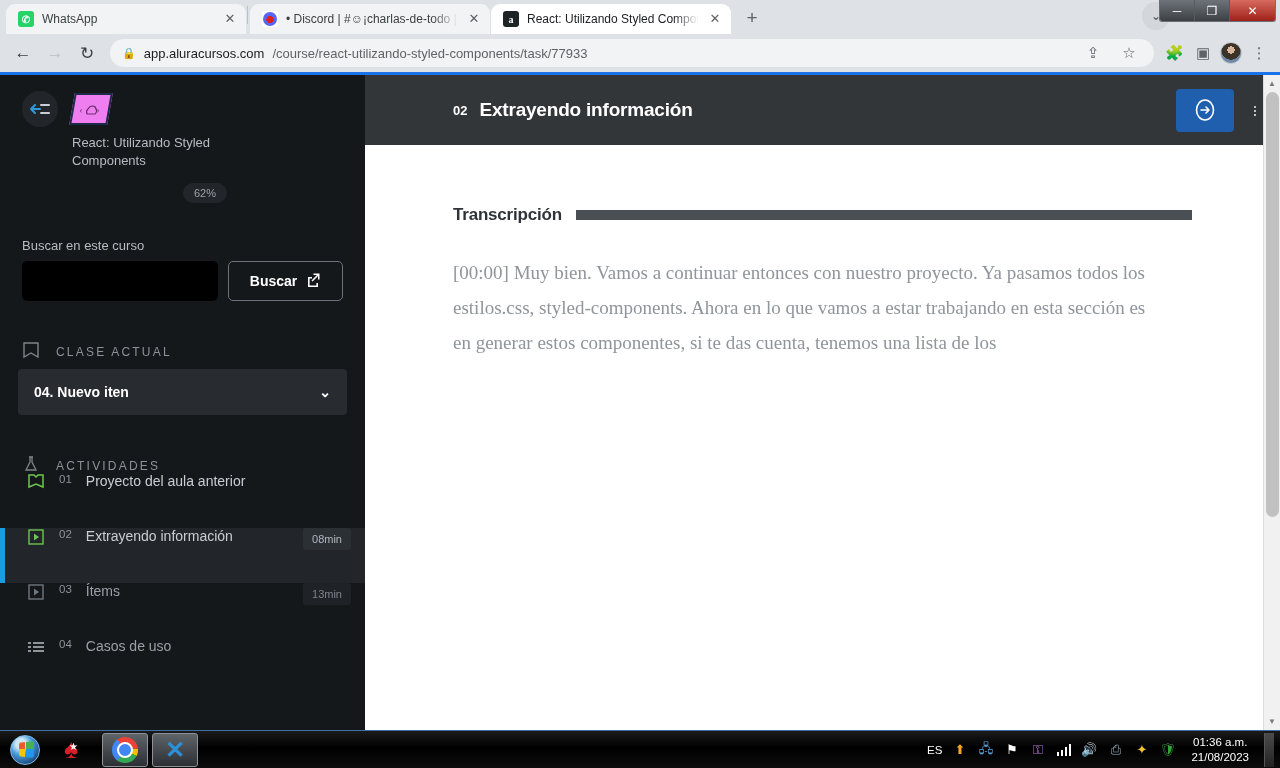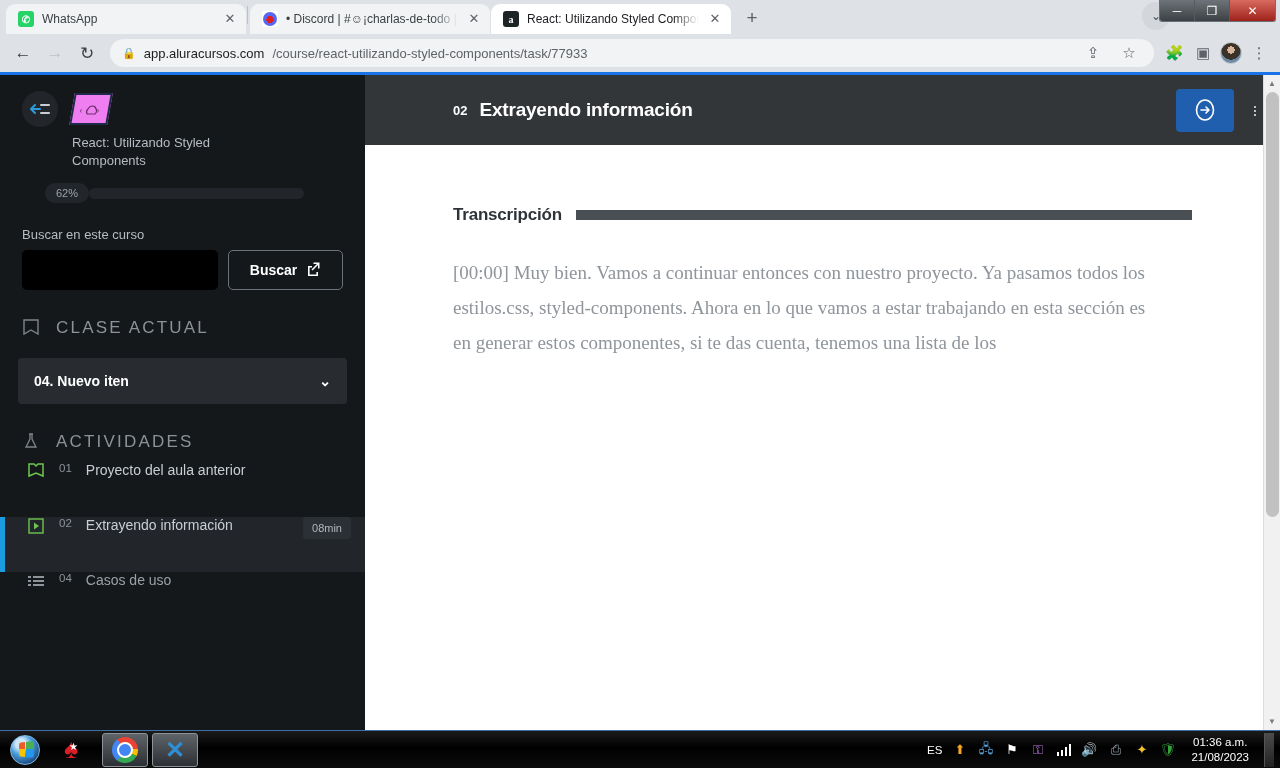--- a/index.html
+++ b/index.html
@@ -123,21 +123,21 @@
   }
   .course-block { flex: 1 1 auto; padding-top: 2px; }
   .course-logo {
     width: 38px; height: 32px; border: 2px solid #1d2a4a; background: #ef7ff0;
     transform: skewX(-10deg); position: relative;
     display: flex; align-items: center; justify-content: center;
   }
   .course-title {
     margin-top: 9px; font-size: 13px; line-height: 1.35; color: #b6bcc3; max-width: 185px;
   }
-  .progress-row { display: flex; align-items: center; gap: 0; margin: 14px 0 0 45px; }
+  .progress-row { display: flex; align-items: center; gap: 0; margin: 14px 0 0 45px; flex-direction: column; }
   .pct-pill {
     background: #22262a; color: #9aa2aa; font-size: 11px; padding: 4px 11px; border-radius: 11px;
   }
   .pbar { flex: 1 1 auto; height: 11px; background: #22262a; border-radius: 6px; overflow: hidden; max-width: 215px; }
   .pfill { height: 100%; background: #92e57f; border-radius: 6px; }
 
   .search-label { margin: 24px 0 8px 22px; font-size: 13px; color: #b6bcc3; }
   .search-row { display: flex; gap: 10px; padding: 0 22px; }
   .search-input {
     flex: 1 1 auto; height: 40px; background: #000; border: none; border-radius: 5px;
@@ -145,23 +145,23 @@
     font-family: "Liberation Sans", sans-serif;
   }
   .btn-buscar {
     width: 115px; height: 40px; border: 1px solid #6b7279; border-radius: 5px;
     background: transparent; color: #fff; font-size: 14px; font-weight: bold;
     display: flex; align-items: center; justify-content: center; gap: 8px;
     font-family: "Liberation Sans", sans-serif;
   }
 
   .side-section {
-    display: flex; align-items: flex-start; gap: 16px; padding: 0 22px;
+    display: flex; align-items: flex-end; gap: 16px; padding: 0 22px;
     margin-top: 28px; height: 30px;
-    color: #8b9299; font-size: 17px; letter-spacing: 2.2px;
+    color: #8b9299; font-size: 12px; letter-spacing: 2.2px;
   }
   .current-class {
     margin: 10px 18px 0 18px; background: #282c30; border-radius: 4px;
     height: 46px; display: flex; align-items: center; justify-content: space-between;
     padding: 0 16px; color: #fff; font-size: 14px; font-weight: bold;
   }
 
   .activity {
     display: flex; align-items: flex-start; gap: 14px; height: 55px;
     padding: 0 14px 0 27px; position: relative; color: #c8ced4; font-size: 14px;
@@ -428,20 +428,31 @@
             <svg width="18" height="18" viewBox="0 0 18 18">
               <rect x="2" y="2" width="14" height="14" fill="none" stroke="#6cc64f" stroke-width="1.4"></rect>
               <path d="M7 5.5 L12 9 L7 12.5 z" fill="#6cc64f"></path>
             </svg>
           </span>
           <span class="act-num">02</span>
           <span class="act-label">Extrayendo información</span>
           <span class="badge">08min</span>
         </div>
 
+        <div class="activity">
+          <span class="ic">
+            <svg width="18" height="18" viewBox="0 0 18 18">
+              <rect x="2" y="2" width="14" height="14" fill="none" stroke="#6f767d" stroke-width="1.4"></rect>
+              <path d="M7 5.5 L12 9 L7 12.5 z" fill="#6f767d"></path>
+            </svg>
+          </span>
+          <span class="act-num">03</span>
+          <span class="act-label dim">Ítems</span>
+          <span class="badge dim">13min</span>
+        </div>
 
         <div class="activity">
           <span class="ic">
             <svg width="18" height="18" viewBox="0 0 18 18">
               <g fill="#8d949b">
                 <rect x="1" y="4" width="3" height="2"></rect>
                   <rect x="6" y="4" width="11" height="2"></rect>
                 <rect x="1" y="8" width="3" height="2"></rect>
                   <rect x="6" y="8" width="11" height="2"></rect>
                 <rect x="1" y="12" width="3" height="2"></rect>

